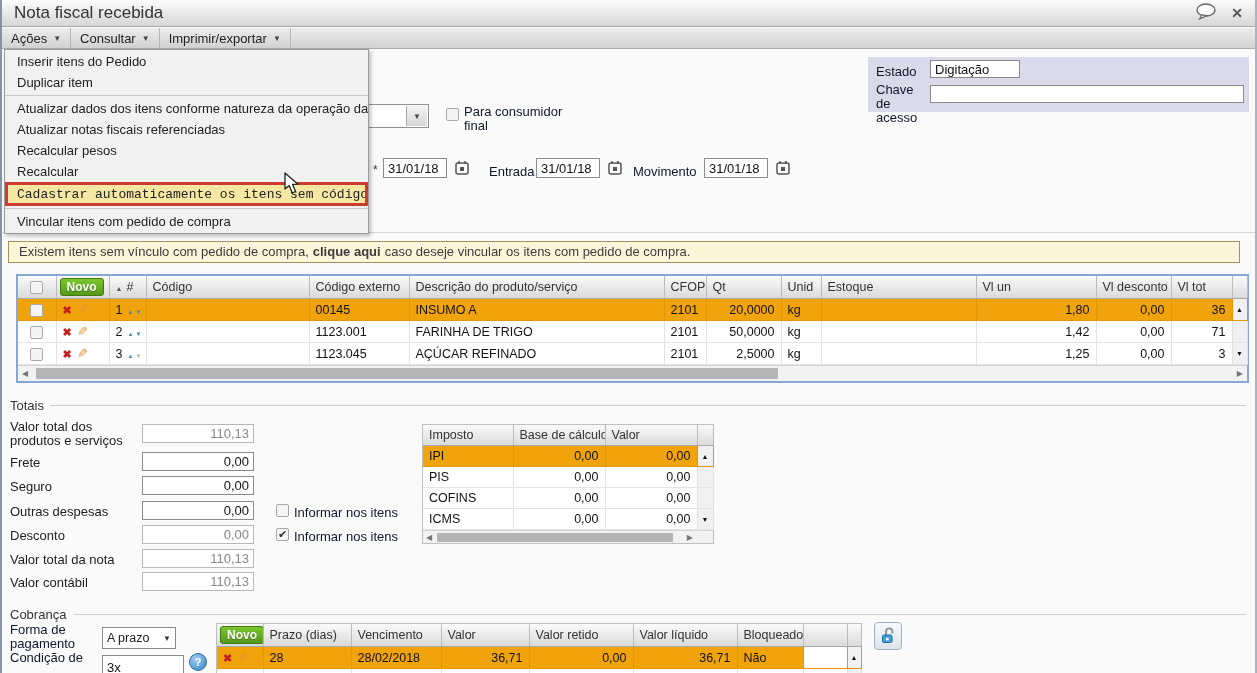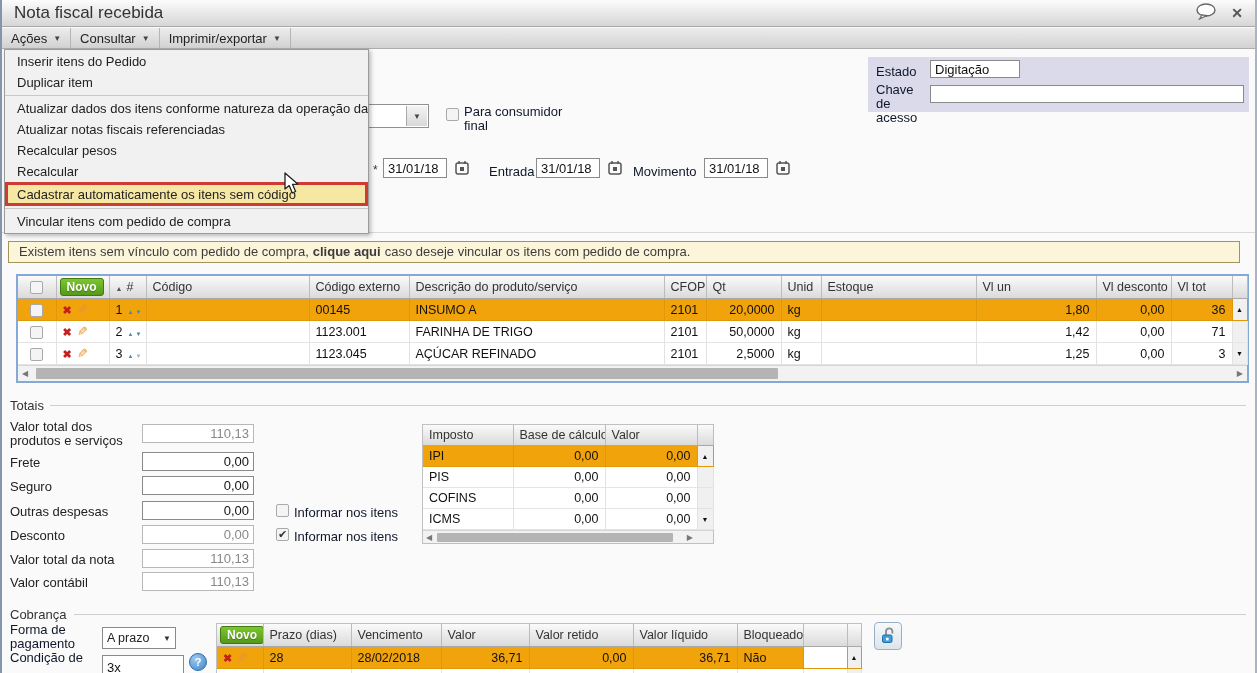--- a/index.html
+++ b/index.html
@@ -21,21 +21,21 @@
   .menubar{position:absolute;left:0;top:28px;right:0;height:21px;
     background:linear-gradient(#ececec,#d2d2d2);border-bottom:1px solid #adadad;display:flex;}
   .mbtn{padding:2px 9px;border-right:1px solid #b5b5b5;font-size:13px;color:#222;display:flex;gap:6px;align-items:center;}
   .mbtn .car{font-size:8px;color:#444;}
 
   
   .menu{position:absolute;left:2px;top:49px;width:365px;background:#f1f1f1;
     border:1px solid #9b9b9b;box-shadow:2px 2px 4px rgba(0,0,0,.25);z-index:40;padding:1px 0;}
   .mi{padding:4px 12px;height:21px;line-height:13px;color:#222;white-space:nowrap;overflow:hidden;}
   .msep{border-top:1px solid #c8c8c8;margin:2px 0;}
-  .mi.hl{background:#f6e7a3;border:3px solid #ce3b32;padding:2px 9px;height:24px;line-height:15px;}
+  .mi.hl{background:#f6e7a3;border:3px solid #ce3b32;padding:2px 9px;height:24px;line-height:15px;font-family:Liberation Mono, monospace;}
   .cursor{position:absolute;left:281px;top:172px;z-index:60;}
 
   
   .estado-panel{position:absolute;left:866px;top:57px;width:381px;height:55px;background:#dadaeb;}
   .lbl{color:#0f172a;}
   input,.ibox{font-family:"Liberation Sans",sans-serif;font-size:13px;border:1px solid #8a8a8a;background:#fff;padding:1px 4px;color:#111;}
   input.ro{color:#888;border-color:#b8b8b8;}
   .combo{position:absolute;left:330px;top:104px;width:97px;height:24px;border:1px solid #919191;background:#fff;}
   .combo .arrowbtn{position:absolute;right:1px;top:1px;bottom:1px;width:21px;
     background:linear-gradient(#f4f4f4,#d8d8d8);border-left:1px solid #aaa;display:flex;align-items:center;justify-content:center;font-size:8px;color:#444;}

